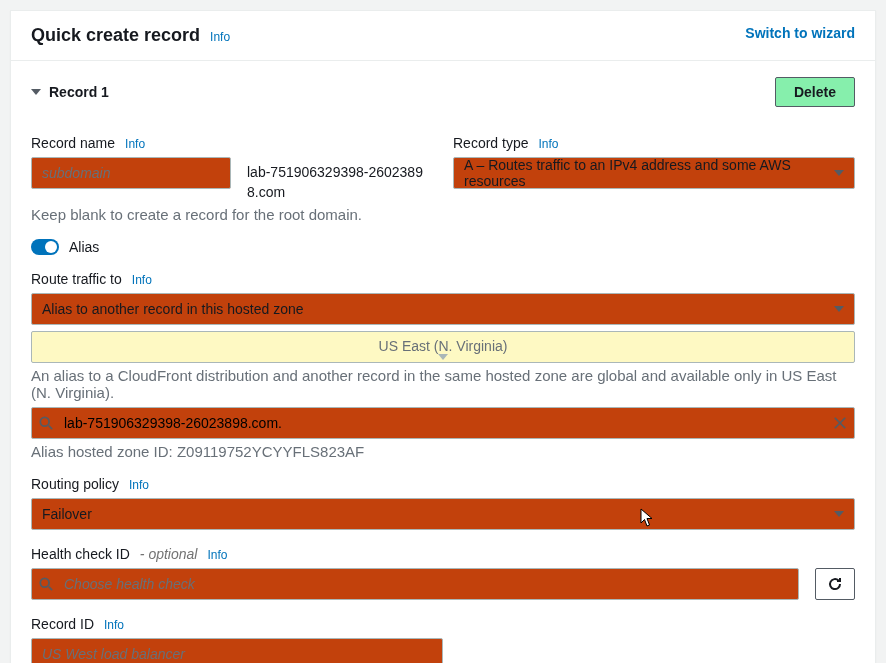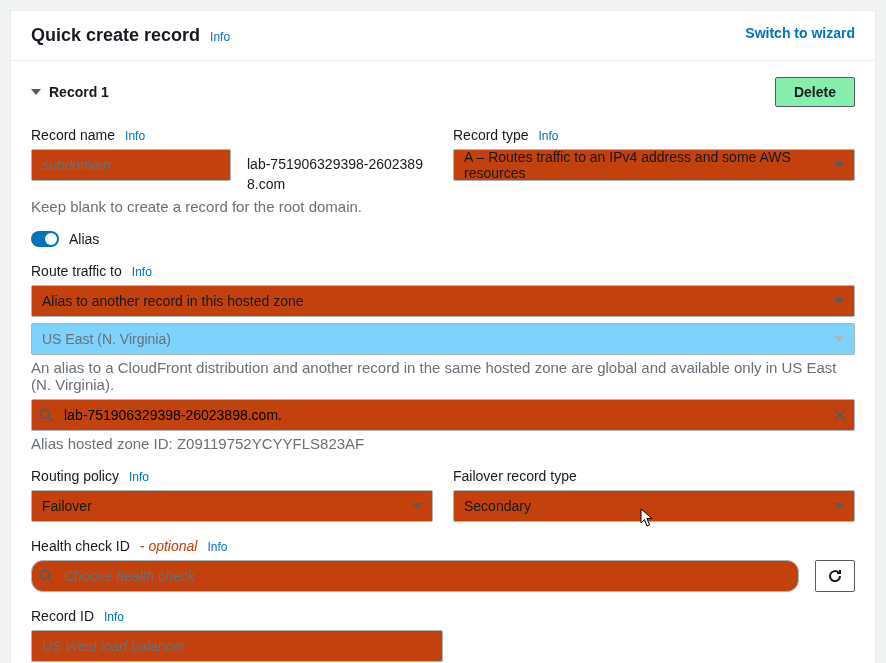--- a/index.html
+++ b/index.html
@@ -35,21 +35,21 @@
       font-size: 12px;
       font-weight: 400;
       cursor: pointer;
     }
     .link.large { font-size: 14px; font-weight: 700; }
     .body { padding: 16px 20px 20px; }
     .section-head {
       display: flex;
       justify-content: space-between;
       align-items: center;
-      margin-bottom: 20px;
+      margin-bottom: 28px;
     }
     .section-title {
       display: flex;
       align-items: center;
       gap: 8px;
       font-size: 14px;
       font-weight: 700;
     }
     .caret {
       width: 0; height: 0;
@@ -74,43 +74,44 @@
     }
     .col { flex: 1; min-width: 0; }
     .label {
       font-size: 14px;
       color: #16191f;
       display: flex;
       align-items: baseline;
       gap: 10px;
       margin-bottom: 6px;
     }
-    .label .optional { font-style: italic; color: #c2410c; }
+    .label .optional { font-style: italic; color: #737373; }
     .input, .select {
       width: 100%;
       padding: 6px 10px;
       border: 1px solid #aab7b8;
       border-radius: 2px;
       font-size: 14px;
       font-family: inherit;
       background: #c2410c;
       height: 32px;
     }
     .input::placeholder { color: #687078; font-style: italic; }
     .select {
       position: relative;
       display: flex;
       align-items: center;
       justify-content: space-between;
       cursor: pointer;
     }
     .select.disabled {
-      background: #7dd3fc;
+      background: #fef9c3;
       color: #687078;
       cursor: default;
+      flex-direction: column;
     }
     .select-caret {
       width: 0; height: 0;
       border-left: 5px solid transparent;
       border-right: 5px solid transparent;
       border-top: 6px solid #545b64;
       flex-shrink: 0;
     }
     .select.disabled .select-caret { border-top-color: #aab7b8; }
     .hint {
@@ -147,21 +148,21 @@
       border-radius: 50%;
       top: 2px; right: 2px;
     }
     .field-group { margin-bottom: 16px; }
     .search-wrap {
       position: relative;
       display: flex;
       align-items: center;
     }
     .search-wrap .input { padding-left: 32px; }
-    .search-wrap.noclear .input { padding-right: 10px; border-radius: 12px; }
+    .search-wrap.noclear .input { padding-right: 10px; }
     .search-icon {
       position: absolute;
       left: 8px; top: 50%;
       transform: translateY(-50%);
       width: 14px; height: 14px;
       pointer-events: none;
     }
     .clear-icon {
       position: absolute;
       right: 8px; top: 50%;
@@ -279,29 +280,20 @@
     </div>
 
     <div class="row field-group">
       <div class="col">
         <div class="label">
           <span>Routing policy</span>
           <span class="link">Info</span>
         </div>
         <div class="select">
           <span>Failover</span>
-          <span class="select-caret"></span>
-        </div>
-      </div>
-      <div class="col">
-        <div class="label">
-          <span>Failover record type</span>
-        </div>
-        <div class="select">
-          <span>Secondary</span>
           <span class="select-caret"></span>
         </div>
       </div>
     </div>
 
     <div class="row field-group">
       <div class="col">
         <div class="label">
           <span>Health check ID</span>
           <span class="optional">- optional</span>

